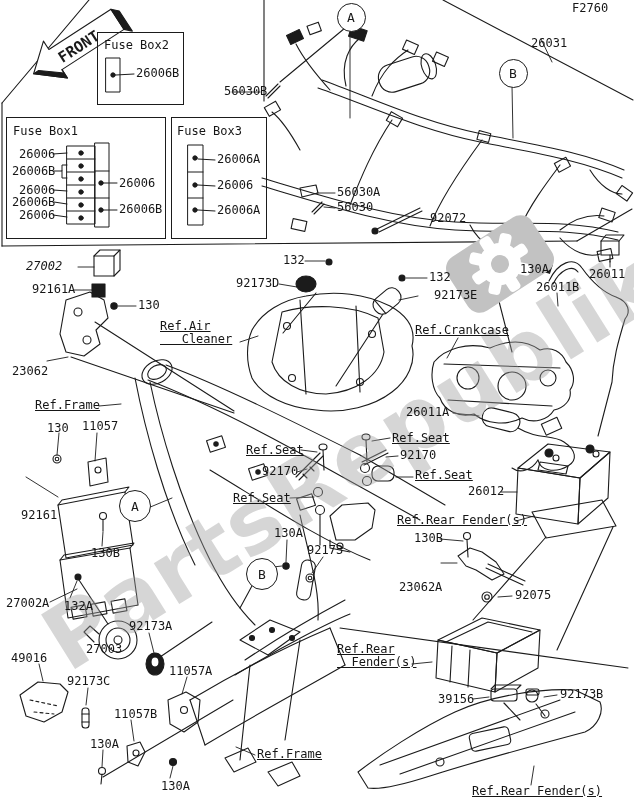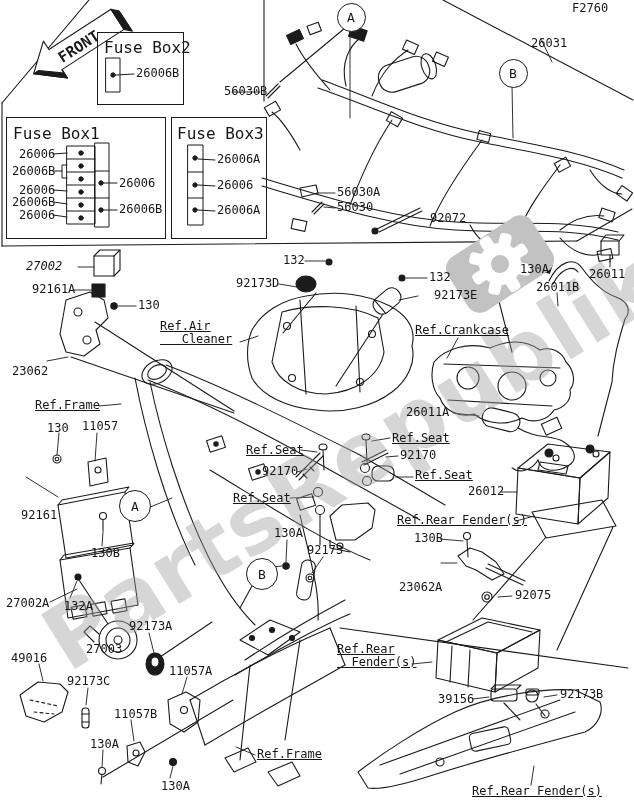--- a/index.html
+++ b/index.html
@@ -7,21 +7,21 @@
        font-family:"DejaVu Sans Mono","Liberation Mono",monospace;}
   #art{position:absolute;left:0;top:0;z-index:1;}
   #watermark-layer{position:absolute;left:0;top:0;width:634px;height:800px;z-index:2;pointer-events:none;}
   .watermark-text{position:absolute;left:52px;top:596px;transform:rotate(-32deg);transform-origin:0 50%;
        font-family:"DejaVu Sans","Liberation Sans",sans-serif;font-size:88px;font-weight:700;
        color:rgba(158,158,158,0.42);letter-spacing:1px;white-space:nowrap;}
   #labels{position:absolute;left:0;top:0;width:634px;height:800px;z-index:3;}
   .callout{position:absolute;font-size:12px;line-height:13px;color:#161616;white-space:pre;}
   .ref{font-size:12px;text-decoration:underline;}
   .fusebox{position:absolute;border:1.4px solid #1b1b1b;background:transparent;}
-  .fusetitle{position:absolute;font-size:16px;color:#161616;white-space:pre;}
+  .fusetitle{position:absolute;font-size:12px;color:#161616;white-space:pre;}
   .marker{position:absolute;border:1.2px solid #1b1b1b;border-radius:50%;background:#fff;
        display:flex;align-items:center;justify-content:center;font-size:13px;color:#1b1b1b;z-index:3;}
   .fiche-code{position:absolute;left:572px;top:1px;font-size:12px;color:#161616;z-index:3;}
 </style>
 </head>
 <body>
 
 <svg id="art" width="634" height="800" viewBox="0 0 634 800" stroke="#1b1b1b" fill="none" stroke-width="1.1" stroke-linecap="round" stroke-linejoin="round">
 
   <g>

